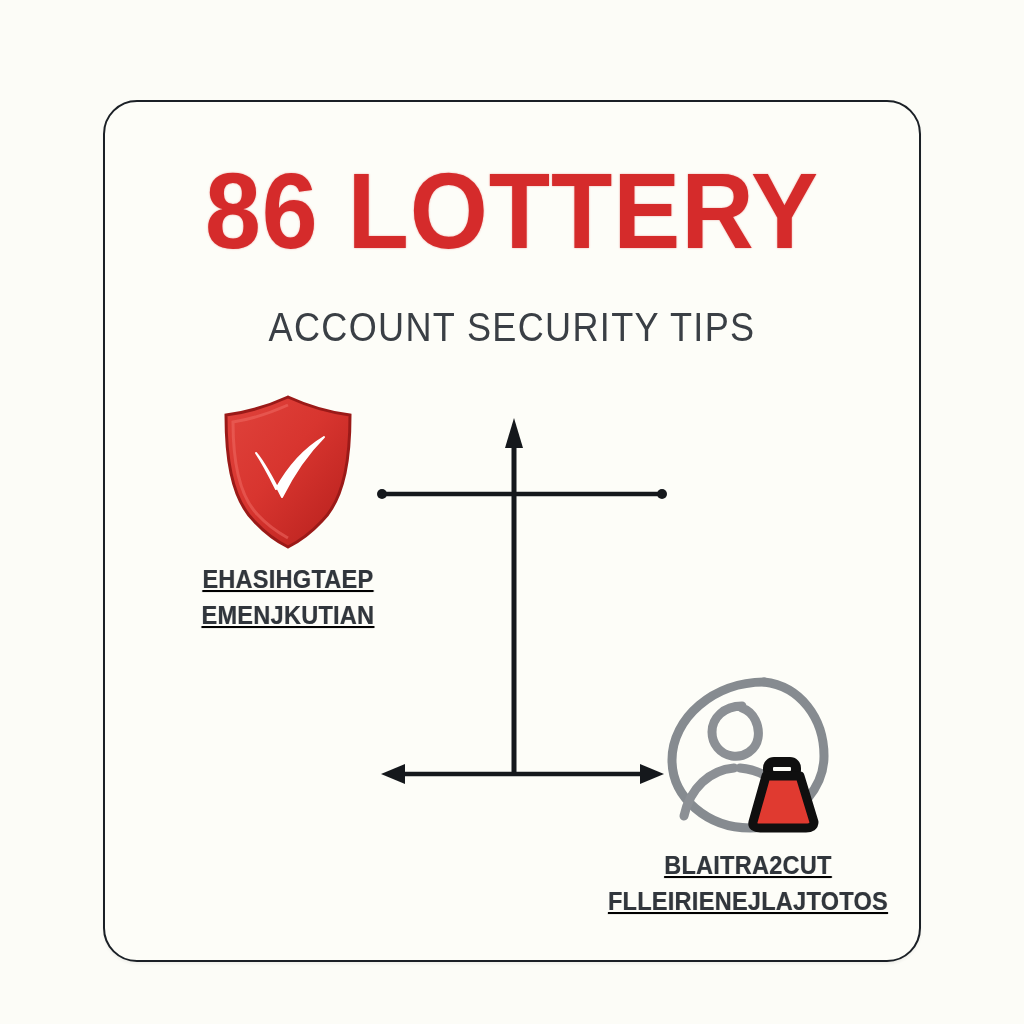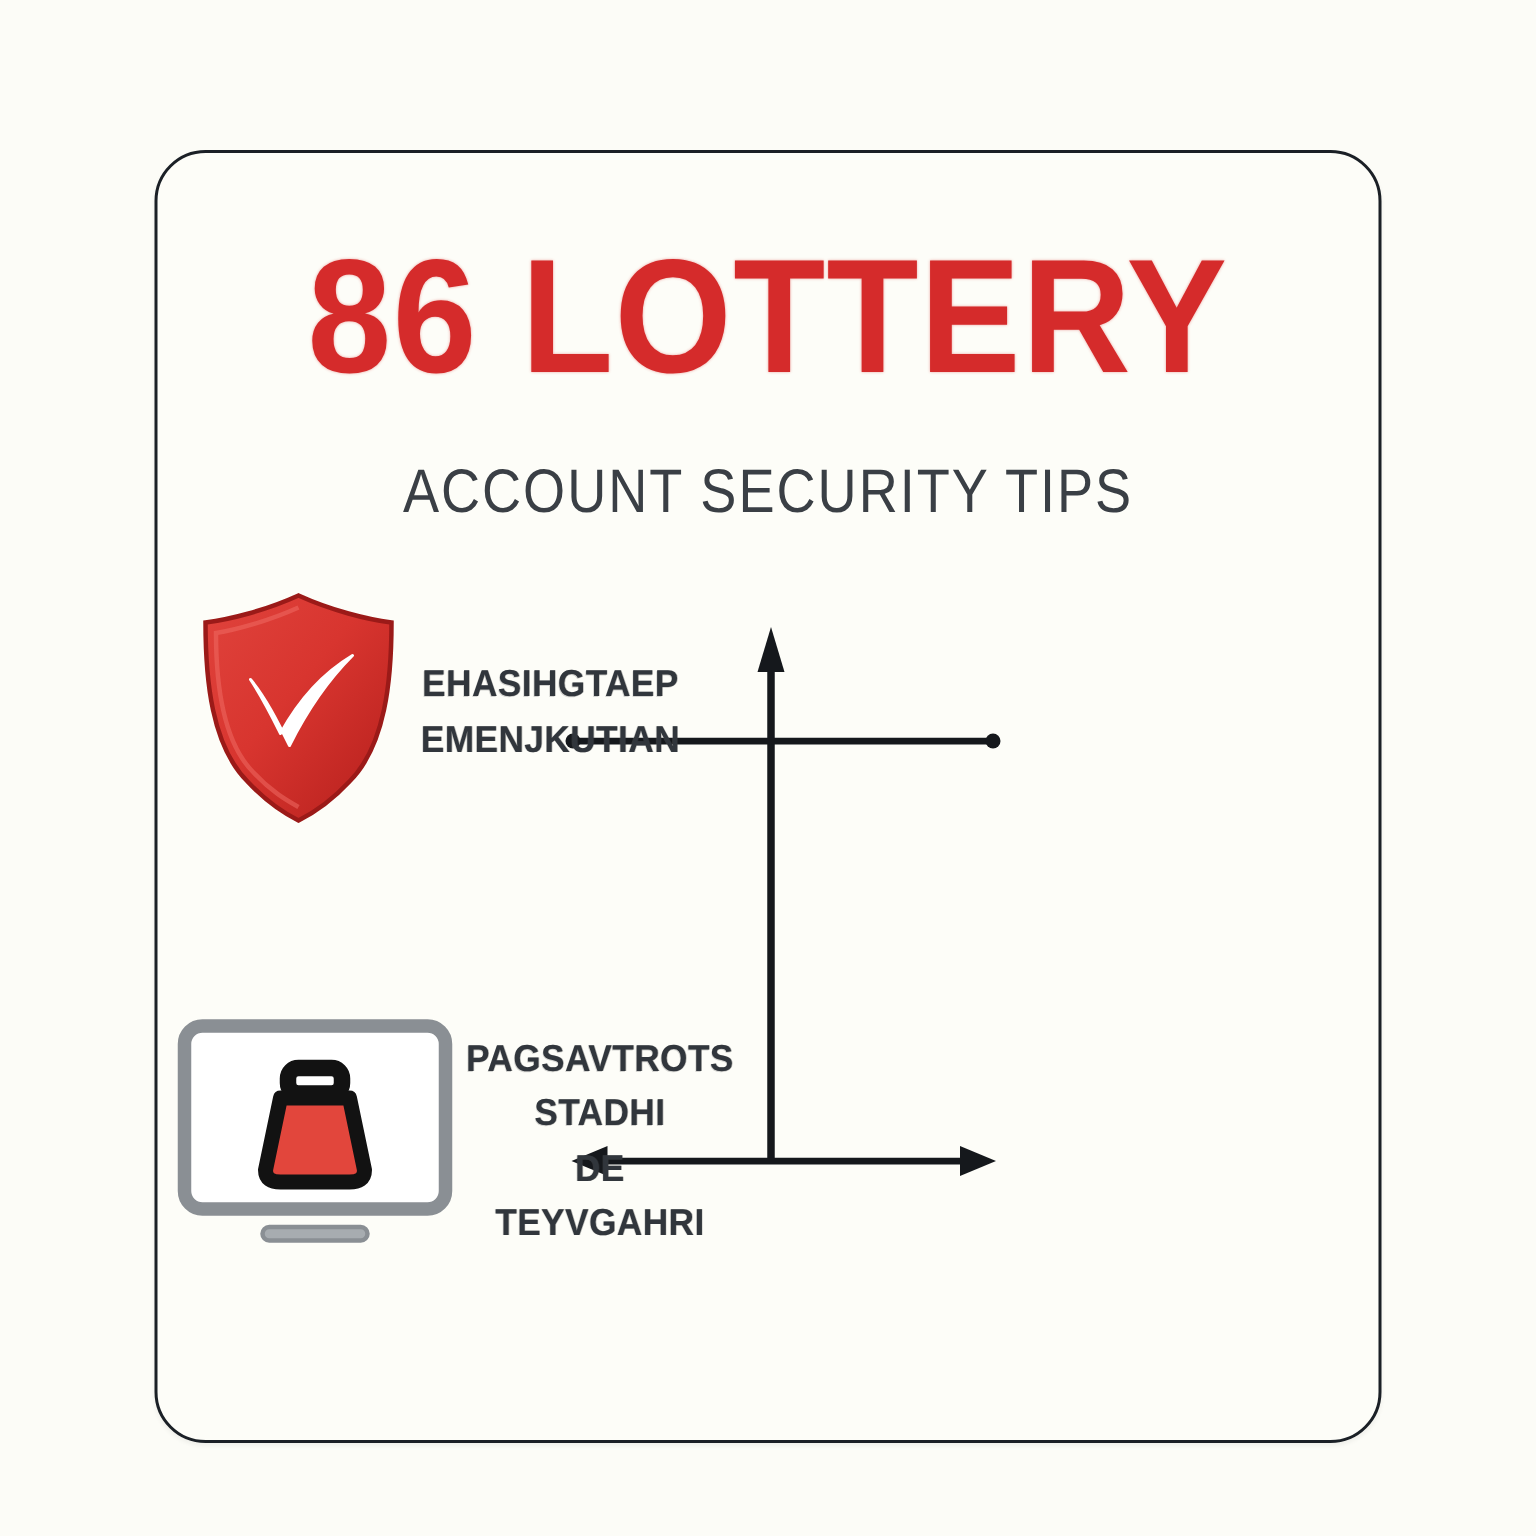--- a/index.html
+++ b/index.html
@@ -73,22 +73,23 @@
     position: absolute;
     left: 0;
     top: 280px;
     width: 818px;
     height: 570px;
   }
   .quad {
     position: absolute;
     width: 330px;
     display: flex;
-    flex-direction: row;
+    flex-direction: column;
     align-items: center;
+    text-decoration: underline;
   }
   .quad.tl { left: 18px;  top: 6px; }
   .quad.tr { left: 470px; top: 6px; }
   .quad.bl { left: 10px;  top: 292px; }
   .quad.br { left: 478px; top: 292px; }
 
   .icon-box {
     height: 165px;
     display: flex;
     align-items: center;
@@ -162,35 +163,40 @@
                      C96 62 82 82 70 106 C62 90 54 74 44 62 Z" fill="#FFFFFF" stroke="#FFFFFF" stroke-width="2" stroke-linejoin="round"></path>
           </svg>
         </div>
         <div class="caption">
           <span class="l1">EHASIHGTAEP</span>
           <span class="l2">EMENJKUTIAN</span>
         </div>
       </div>
 
 
-      <div class="quad bl">
+
+      <div class="quad br">
         <div class="icon-box">
-          <svg width="190" height="162" viewBox="0 0 190 162">
-
-            <rect x="8" y="8" width="174" height="122" rx="12" ry="12" fill="#FFFFFF" stroke="#8A8F94" stroke-width="9"></rect>
-
-            <rect x="60" y="142" width="70" height="9" rx="4.5" ry="4.5" fill="#A7ACB0" stroke="#8A8F94" stroke-width="3"></rect>
-
-            <rect x="77" y="36" width="36" height="17" rx="7" ry="7" fill="none" stroke="#121212" stroke-width="11"></rect>
-            <path d="M72 56 L118 56 L128 104 C128 110 124 112 118 112 L72 112
-                     C66 112 62 110 62 104 Z" fill="#E2463C" stroke="#121212" stroke-width="10" stroke-linejoin="round"></path>
+          <svg width="188" height="162" viewBox="0 0 188 162">
+
+            <path d="M110 6 C60 6 18 42 18 84 C18 122 54 152 96 152 C104 152 112 151 118 149" fill="none" stroke="#868B90" stroke-width="9" stroke-linecap="round"></path>
+            <path d="M110 6 C146 10 170 42 170 80 C170 96 164 110 154 122" fill="none" stroke="#868B90" stroke-width="9" stroke-linecap="round"></path>
+
+            <path d="M88 30 C70 30 58 42 58 56 C58 68 66 78 78 80
+                     C90 82 102 74 104 62 C106 50 100 36 88 32" fill="none" stroke="#8C9095" stroke-width="9" stroke-linecap="round"></path>
+
+            <path d="M30 140 C36 112 56 94 80 92" fill="none" stroke="#8C9095" stroke-width="9" stroke-linecap="round"></path>
+            <path d="M86 92 C110 94 128 108 138 128" fill="none" stroke="#8C9095" stroke-width="9" stroke-linecap="round"></path>
+
+            <rect x="114" y="86" width="28" height="14" rx="6" ry="6" fill="none" stroke="#0F0F0F" stroke-width="10"></rect>
+            <path d="M112 100 L146 100 L160 146 C160 150 157 152 152 152 L106 152
+                     C101 152 98 150 99 146 Z" fill="#E03A30" stroke="#0F0F0F" stroke-width="9" stroke-linejoin="round"></path>
           </svg>
         </div>
         <div class="caption">
-          <span class="l1">PAGSAVTROTS STADHI</span>
-          <span class="l2">DE TEYVGAHRI</span>
+          <span class="l1">BLAITRA2CUT</span>
+          <span class="l2">FLLEIRIENEJLAJTOTOS</span>
         </div>
       </div>
-
 
     </div>
   </div>
 </div>
 
 </body></html>

